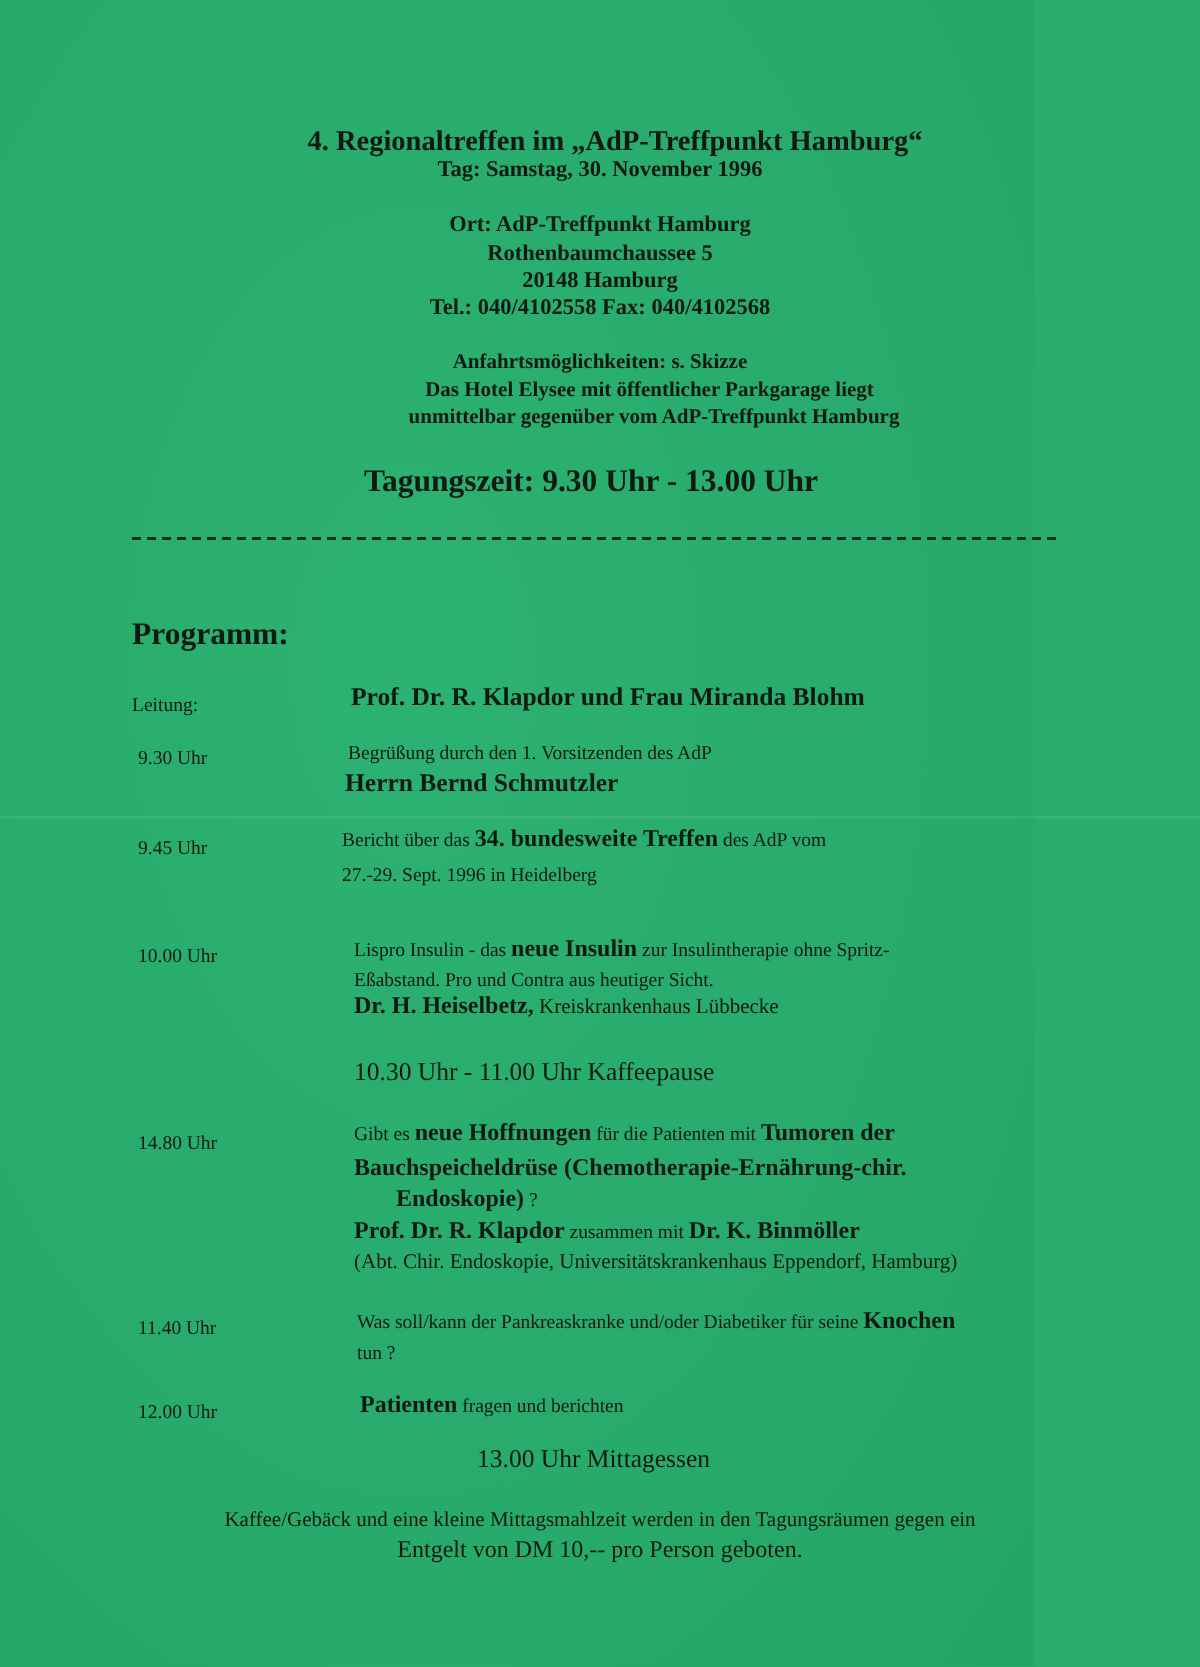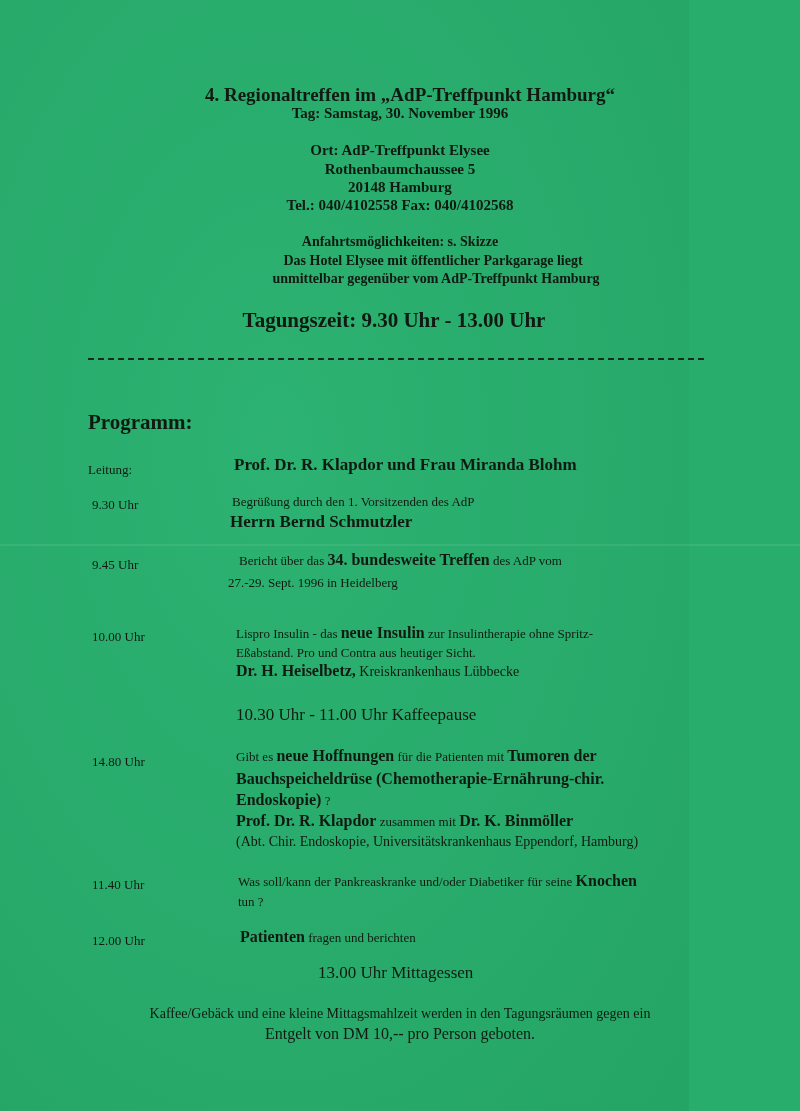--- a/index.html
+++ b/index.html
@@ -29,21 +29,21 @@
   </style>
 </head>
 <body>
 
 <div class="page">
   <div class="fold"></div>
 
   <div class="center title">4. Regionaltreffen im „AdP-Treffpunkt Hamburg“</div>
   <div class="center sub" style="top:105px; left:0;">Tag: Samstag, 30. November 1996</div>
 
-  <div class="center sub" style="top:142px;">Ort:  AdP-Treffpunkt Elysee</div>
+  <div class="center sub" style="top:142px;">Ort:  AdP-Treffpunkt Hamburg</div>
   <div class="center sub" style="top:161px;">Rothenbaumchaussee 5</div>
   <div class="center sub" style="top:179px;">20148 Hamburg</div>
   <div class="center sub" style="top:197px;">Tel.: 040/4102558   Fax: 040/4102568</div>
 
   <div class="center sub" style="top:234px; font-size:14px;">Anfahrtsmöglichkeiten:  s. Skizze</div>
   <div class="center sub" style="top:253px; font-size:14px;padding-left:33px;">Das Hotel Elysee mit öffentlicher Parkgarage liegt</div>
   <div class="center sub" style="top:271px; font-size:14px;margin-left:36px;">unmittelbar gegenüber vom AdP-Treffpunkt Hamburg</div>
 
   <div class="center tz">Tagungszeit:  9.30 Uhr - 13.00 Uhr</div>
 
@@ -52,34 +52,34 @@
   <div class="abs prog-head">Programm:</div>
 
   <div class="abs time" style="left:88px; top:462px;">Leitung:</div>
   <div class="abs big" style="left:234px; top:455px;">Prof. Dr. R. Klapdor und Frau Miranda Blohm</div>
 
   <div class="abs time" style="left:92px; top:497px;">9.30 Uhr</div>
   <div class="abs txt" style="left:232px; top:494px;">Begrüßung durch den 1. Vorsitzenden des AdP</div>
   <div class="abs big" style="left:230px; top:512px;">Herrn Bernd Schmutzler</div>
 
   <div class="abs time" style="left:92px; top:557px;">9.45 Uhr</div>
-  <div class="abs txt" style="left:239px; top:551px;"><span>Bericht über das </span><span class="med" style="font-size:16px;">34. bundesweite Treffen</span><span> des AdP vom</span></div>
+  <div class="abs txt" style="left:228px; top:551px;"><span>Bericht über das </span><span class="med" style="font-size:16px;">34. bundesweite Treffen</span><span> des AdP vom</span></div>
   <div class="abs txt" style="left:228px; top:575px;">27.-29. Sept. 1996 in Heidelberg</div>
 
   <div class="abs time" style="left:92px; top:629px;">10.00 Uhr</div>
   <div class="abs txt" style="left:236px; top:624px;"><span>Lispro Insulin - das </span><span class="med" style="font-size:16px;">neue Insulin</span><span> zur Insulintherapie ohne Spritz-</span></div>
   <div class="abs txt" style="left:236px; top:645px;">Eßabstand. Pro und Contra aus heutiger Sicht.</div>
   <div class="abs txt" style="left:236px; top:662px;"><span class="big" style="font-size:16px;">Dr. H. Heiselbetz,</span><span style="font-size:14px;"> Kreiskrankenhaus Lübbecke</span></div>
 
   <div class="abs pause" style="left:236px; top:705px;">10.30 Uhr - 11.00 Uhr Kaffeepause</div>
 
   <div class="abs time" style="left:92px; top:754px;">14.80 Uhr</div>
   <div class="abs txt" style="left:236px; top:747px;"><span>Gibt es </span><span class="med" style="font-size:16px;">neue Hoffnungen</span><span> für die Patienten mit </span><span class="med" style="font-size:16px;">Tumoren der</span></div>
   <div class="abs med" style="left:236px; top:770px; font-size:16px;">Bauchspeicheldrüse (Chemotherapie-Ernährung-chir.</div>
-  <div class="abs txt" style="left:236px; top:791px;"><span class="med" style="font-size:16px;">Endoskopie)</span><span> ?</span></div>
+  <div class="abs txt" style="left:236px; top:791px;"><span class="med" style="font-size:16px;margin-left:28px;">Endoskopie)</span><span> ?</span></div>
   <div class="abs txt" style="left:236px; top:812px;"><span class="med" style="font-size:16px;">Prof. Dr. R. Klapdor</span><span> zusammen mit </span><span class="med" style="font-size:16px;">Dr. K. Binmöller</span></div>
   <div class="abs txt" style="left:236px; top:834px; font-size:14px;">(Abt. Chir. Endoskopie, Universitätskrankenhaus Eppendorf, Hamburg)</div>
 
   <div class="abs time" style="left:92px; top:877px;">11.40 Uhr</div>
   <div class="abs txt" style="left:238px; top:872px;"><span>Was soll/kann der Pankreaskranke und/oder Diabetiker für seine </span><span class="med" style="font-size:16px;">Knochen</span></div>
   <div class="abs txt" style="left:238px; top:894px;">tun ?</div>
 
   <div class="abs time" style="left:92px; top:933px;">12.00 Uhr</div>
   <div class="abs txt" style="left:240px; top:928px;"><span class="med" style="font-size:16px;">Patienten</span><span> fragen und berichten</span></div>
 

